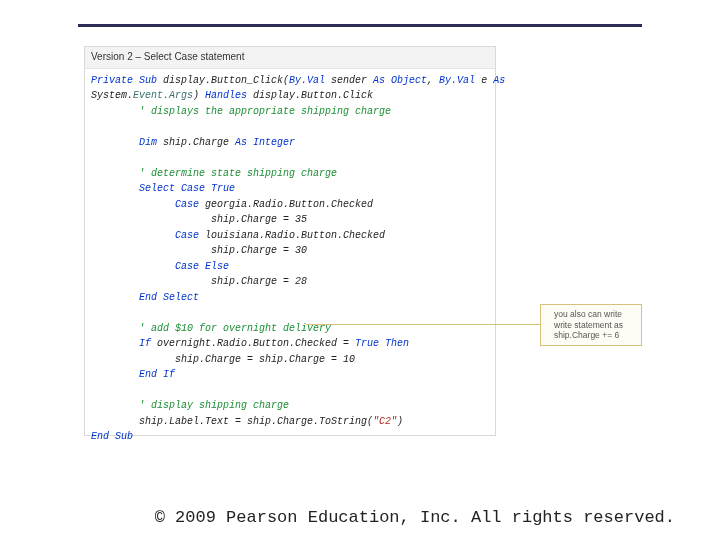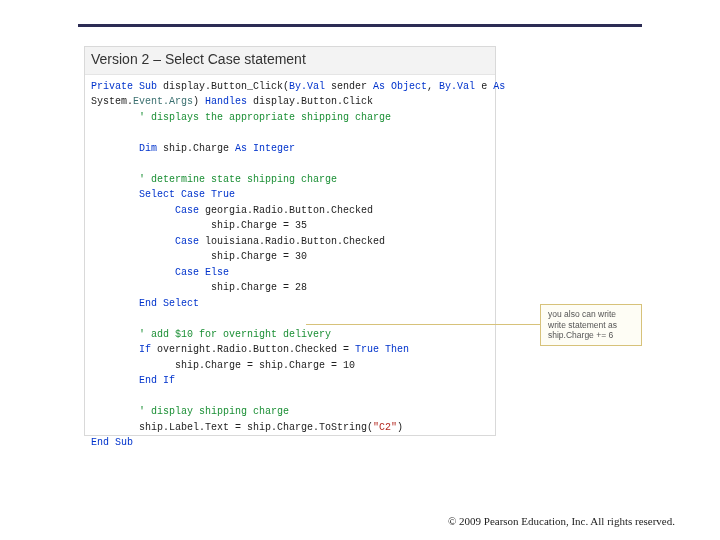--- a/index.html
+++ b/index.html
@@ -32,56 +32,57 @@
     font-size: 10px;
     line-height: 1.55;
     color: #222;
     padding: 0;
   }
   .code-title {
     background: #f3f3f3;
     border-bottom: 1px solid #e5e5e5;
     color: #333;
     padding: 2px 6px 3px 6px;
-    font-size: 14px;
+    font-size: 10px;
     font-family: "Segoe UI", Arial, sans-serif;
   }
   .code-body {
     padding: 4px 6px 6px 6px;
     white-space: pre;
+    font-style: italic;
   }
   .kw  { color: #0033cc; }          
   .cm  { color: #1b8f35; }          
   .str { color: #b3261e; }          
   .ty  { color: #3a6f6f; }          
   .note-box {
     position: absolute;
     left: 540px;
     top: 304px;
     width: 102px;
     border: 1px solid #d7c27a;
     background: #fefdf5;
     color: #555;
     font-size: 8.5px;
     line-height: 1.25;
-    padding: 4px 7px;
+    padding: 4px 13px;
     font-family: "Segoe UI", Arial, sans-serif;
   }
   .note-line {
     position: absolute;
     background: #d7c27a;
     height: 1px;
   }
   .copyright {
     position: absolute;
     right: 45px;
     bottom: 13px;
-    font-size: 11px;
+    font-size: 17px;
     color: #222;
-    font-family: Liberation Serif, serif;
+    font-family: Liberation Mono, monospace;
   }
 </style>
 </head>
 <body>
 
 <div class="top-rule"></div>
 
 <div class="code-box">
   <div class="code-title">Version 2 – Select Case statement</div>
   <div class="code-body"><span class="kw">Private Sub</span><span> display.Button_Click(</span><span class="kw">By.Val</span><span> sender </span><span class="kw">As Object</span><span>, </span><span class="kw">By.Val</span><span> e </span><span class="kw">As</span>

